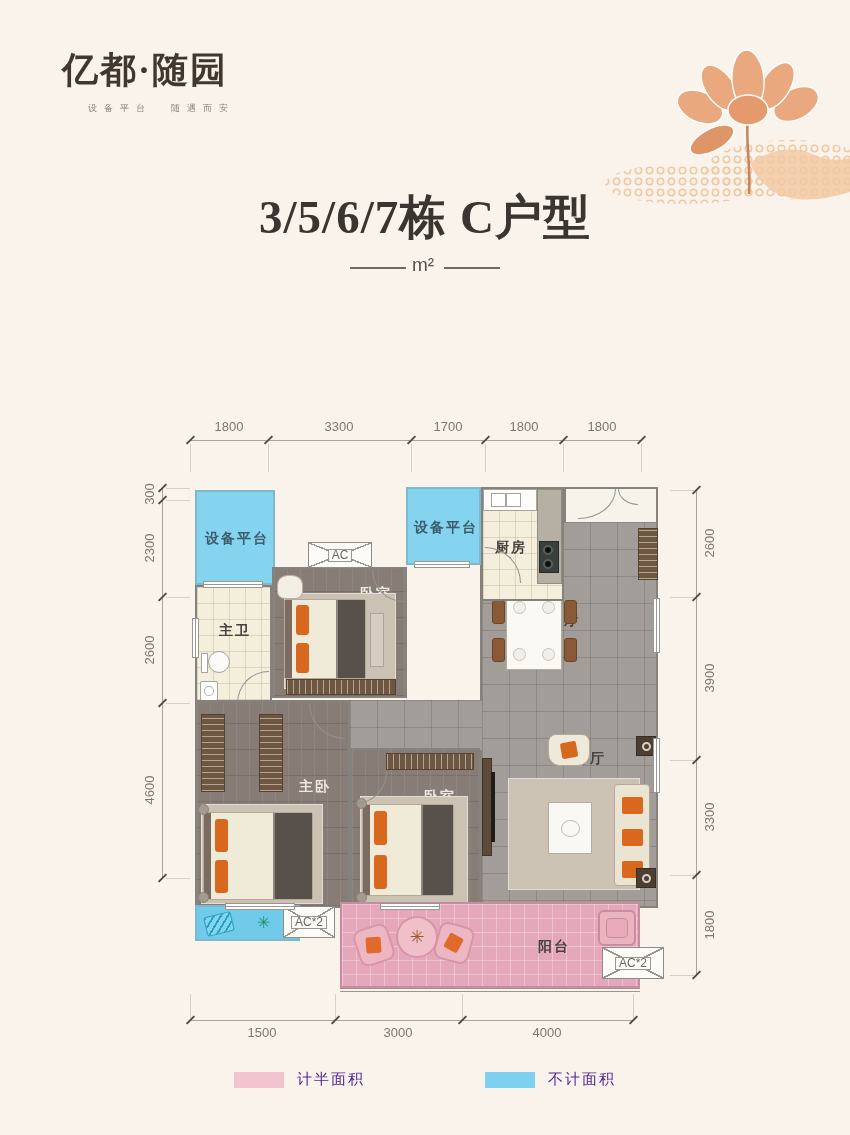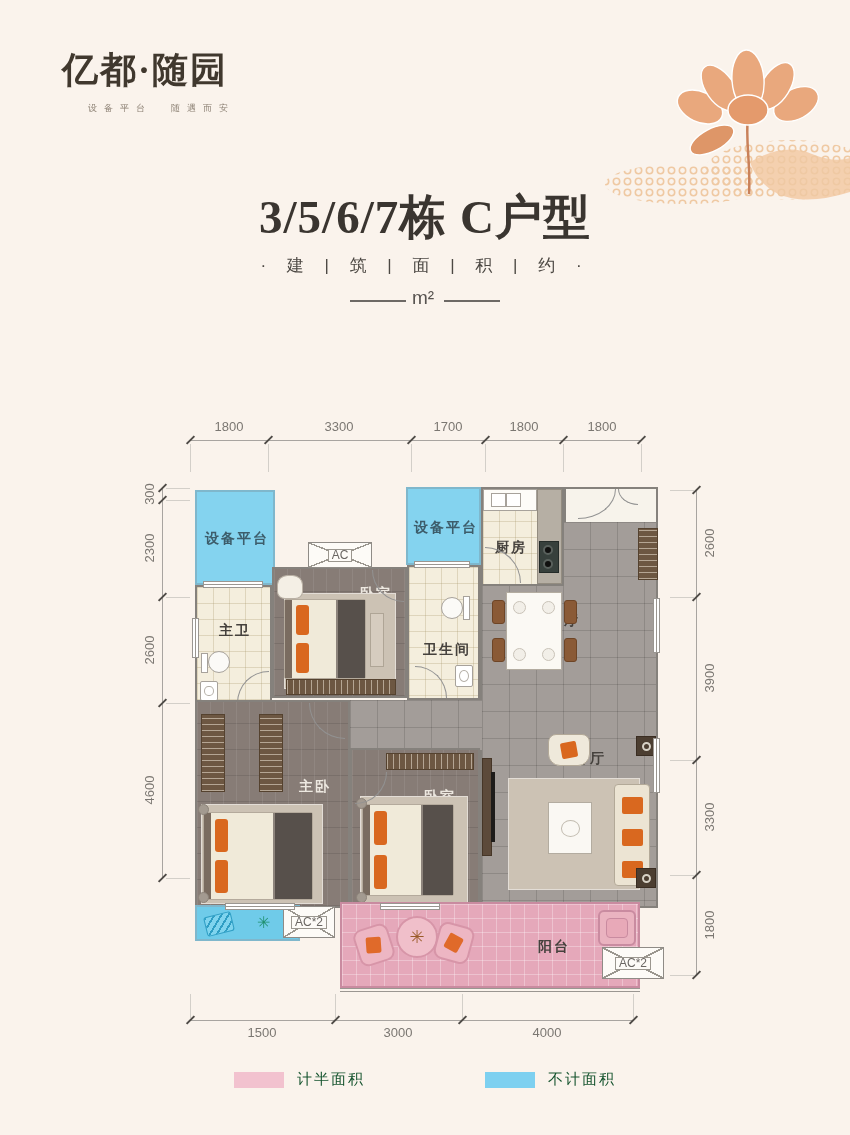--- a/index.html
+++ b/index.html
@@ -97,21 +97,21 @@
 .planter{position:absolute;background:#EAB3C0;border:2px solid #C98BA0;border-radius:6px}
 .planter::after{content:"";position:absolute;inset:18%;border:1px solid #C98BA0;background:#E8A9B8;border-radius:4px}
 .lounge{position:absolute;background:repeating-linear-gradient(135deg,#2F9EC4 0 2px,#7FD4EE 2px 6px);border:1px solid #2F9EC4;border-radius:3px;transform:rotate(-14deg)}
 .plant{position:absolute;font-size:16px;line-height:1}
 
 .legend{position:absolute;left:0;right:0;top:1070px;display:flex;justify-content:center;gap:120px}
 .legend-item{display:flex;align-items:center;gap:13px}
 .swatch{width:50px;height:16px;display:inline-block}
 .swatch.pink{background:#F2C2CF}
 .swatch.blue{background:#7DD0F0}
-.legend-label{font-size:15px;color:#14532d;letter-spacing:2px}
+.legend-label{font-size:15px;color:#4c1d95;letter-spacing:2px}
 </style>
 </head>
 <body>
 
 <div class="page">
 
   <div class="logo">
     <div class="logo-text">亿都·随园</div>
     <div class="logo-tag">设备平台  随遇而安</div>
   </div>
@@ -132,21 +132,20 @@
       <ellipse cx="120" cy="66" rx="14" ry="26" transform="rotate(-35 120 66)"></ellipse>
       <ellipse cx="176" cy="64" rx="14" ry="26" transform="rotate(32 176 64)"></ellipse>
       <ellipse cx="148" cy="58" rx="16" ry="30" transform="rotate(-4 148 58)"></ellipse>
       <ellipse cx="112" cy="118" rx="24" ry="11" transform="rotate(-28 112 118)" fill="#DE9668"></ellipse>
       <ellipse cx="148" cy="88" rx="20" ry="15" fill="#E49A6C"></ellipse>
     </g>
   </svg>
 
   <div class="title-block">
     <div class="main-title">3/5/6/7栋 C户型</div>
-    <div class="subtitle">· 建 | 筑 | 面 | 积 | 约 ·</div>
     <div class="area-row">
       <span class="dash"></span>
       <span class="area-unit">m²</span>
       <span class="dash"></span>
     </div>
   </div>
 
   <div class="plan">
 
     <div class="dlh" style="left:50px;top:32px;width:451px"></div>
@@ -271,31 +270,22 @@
         <i class="head"></i>
         <i class="pil a"></i>
         <i class="pil b"></i>
         <i class="blk"></i>
       </div>
       <div class="bench" style="left:96px;top:44px;width:14px;height:54px"></div>
       <div class="ward h" style="left:12px;top:110px;width:110px;height:16px"></div>
       <div class="arc hinge-tr" style="left:98px;top:1px;width:32px;height:32px"></div>
     </div>
 
-    <div class="room tile-cream" style="left:267px;top:157px;width:73px;height:135px">
-      <span class="room-label" style="left:14px;top:74px">卫生间</span>
-      <div class="toilet">
-        <i class="bowl" style="left:32px;top:30px;width:22px;height:22px"></i>
-        <i class="tank" style="left:54px;top:29px;width:7px;height:24px"></i>
-      </div>
-      <div class="sink" style="left:46px;top:98px;width:18px;height:22px"></div>
-      <div class="arc hinge-bl" style="left:6px;top:99px;width:32px;height:32px"></div>
-    </div>
-
-    <div class="room tile-cream" style="left:341px;top:79px;width:83px;height:99px">
+
+    <div class="room tile-cream" style="left:341px;top:79px;width:83px;height:114px">
       <span class="room-label" style="left:12px;top:50px">厨房</span>
       <div class="counter" style="left:0;top:0;width:54px;height:22px"></div>
       <div class="ksink" style="left:8px;top:4px;width:30px;height:14px"></div>
       <div class="counter2" style="left:54px;top:0;width:25px;height:95px"></div>
       <div class="stove" style="left:56px;top:52px;width:20px;height:32px">
         <i class="a"></i>
         <i class="b"></i>
       </div>
       <div class="arc hinge-bl" style="left:2px;top:58px;width:36px;height:36px"></div>
     </div>

